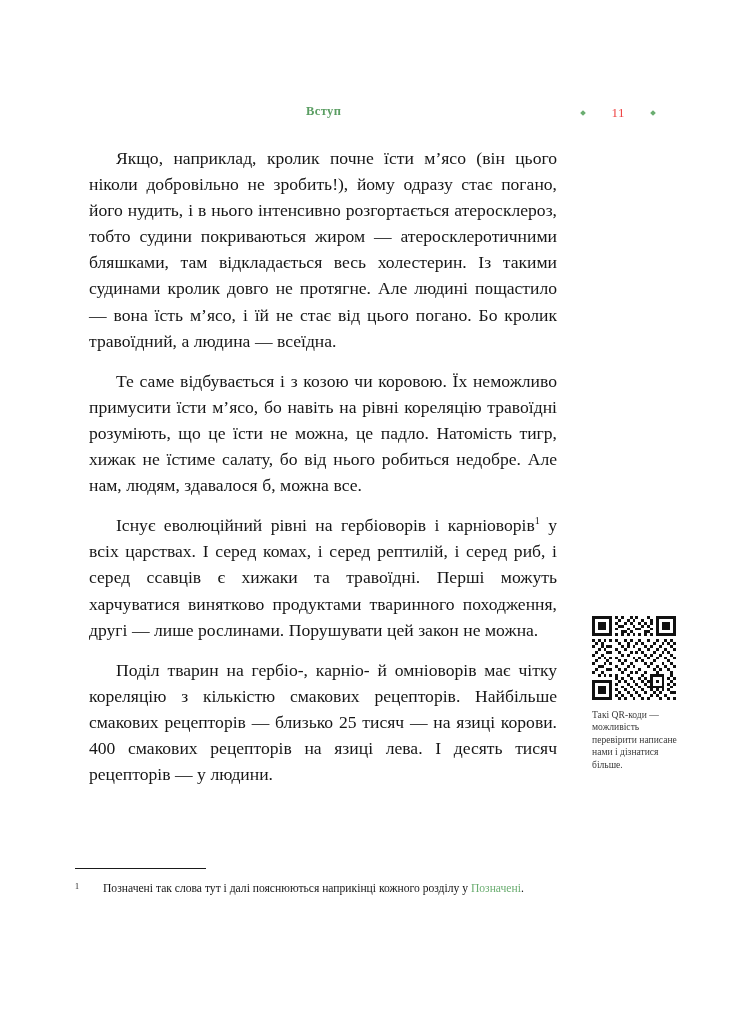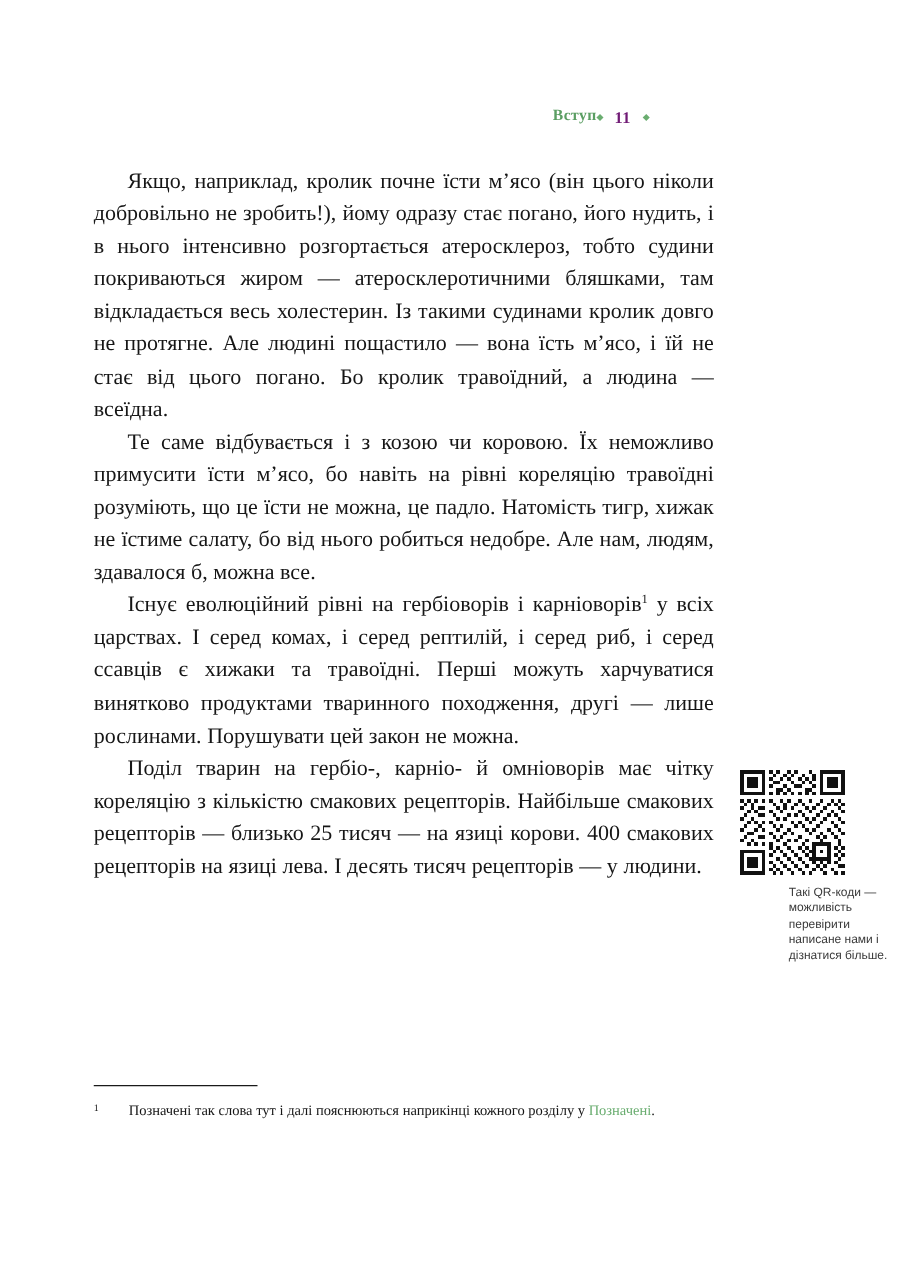--- a/index.html
+++ b/index.html
@@ -17,43 +17,43 @@
     width: 733px;
     height: 1024px;
     background: #ffffff;
     overflow: hidden;
     box-sizing: border-box;
   }
 
   
   .running-head {
     position: absolute;
-    top: 85px;
+    top: 104px;
     left: 75px;
     width: 580px;
     height: 20px;
     display: flex;
     align-items: baseline;
-    justify-content: center;
+    justify-content: space-between;
   }
   .chapter-title {
     font-family: "Liberation Serif", "DejaVu Serif", serif;
     font-weight: bold;
     font-size: 12.5px;
     letter-spacing: 0.4px;
     color: #5b9e63;
     margin-left: 231px;
   }
   .folio {
     display: flex;
     align-items: center;
-    gap: 10px;
-    color: #701a75;
+    gap: 26px;
+    color: #ef4444;
     font-size: 13px;
-    font-weight: bold;
+    font-weight: normal;
   }
   .folio-dot {
     display: inline-block;
     width: 4px;
     height: 4px;
     background: #6aad70;
     transform: rotate(45deg);
   }
   .folio-num {
     font-family: "Liberation Serif", "DejaVu Serif", serif;
@@ -61,21 +61,21 @@
   }
 
   
   .text-column {
     position: absolute;
     top: 131px;
     left: 75px;
     width: 496px;
   }
   p.body-par {
-    margin: 0;
+    margin: 14px;
     text-indent: 27px;
     text-align: justify;
     font-size: 17.6px;
     line-height: 26.1px;
     color: #161616;
     hyphens: manual;
     -webkit-hyphens: manual;
     word-spacing: 0.1px;
   }
   sup.fn-ref {
@@ -95,23 +95,22 @@
     width: 84px;
     height: 84px;
     display: block;
     image-rendering: pixelated;
   }
   .qr-caption {
     margin-top: 9px;
     font-size: 9.6px;
     line-height: 12.4px;
     color: #3a3a3a;
-    font-family: Liberation Sans, sans-serif;
+    font-family: Liberation Serif, serif;
     width: 92px;
-    margin-left: 39px;
   }
 
   
   .footnote-area {
     position: absolute;
     left: 75px;
     top: 868px;
     width: 496px;
   }
   .footnote-rule {

